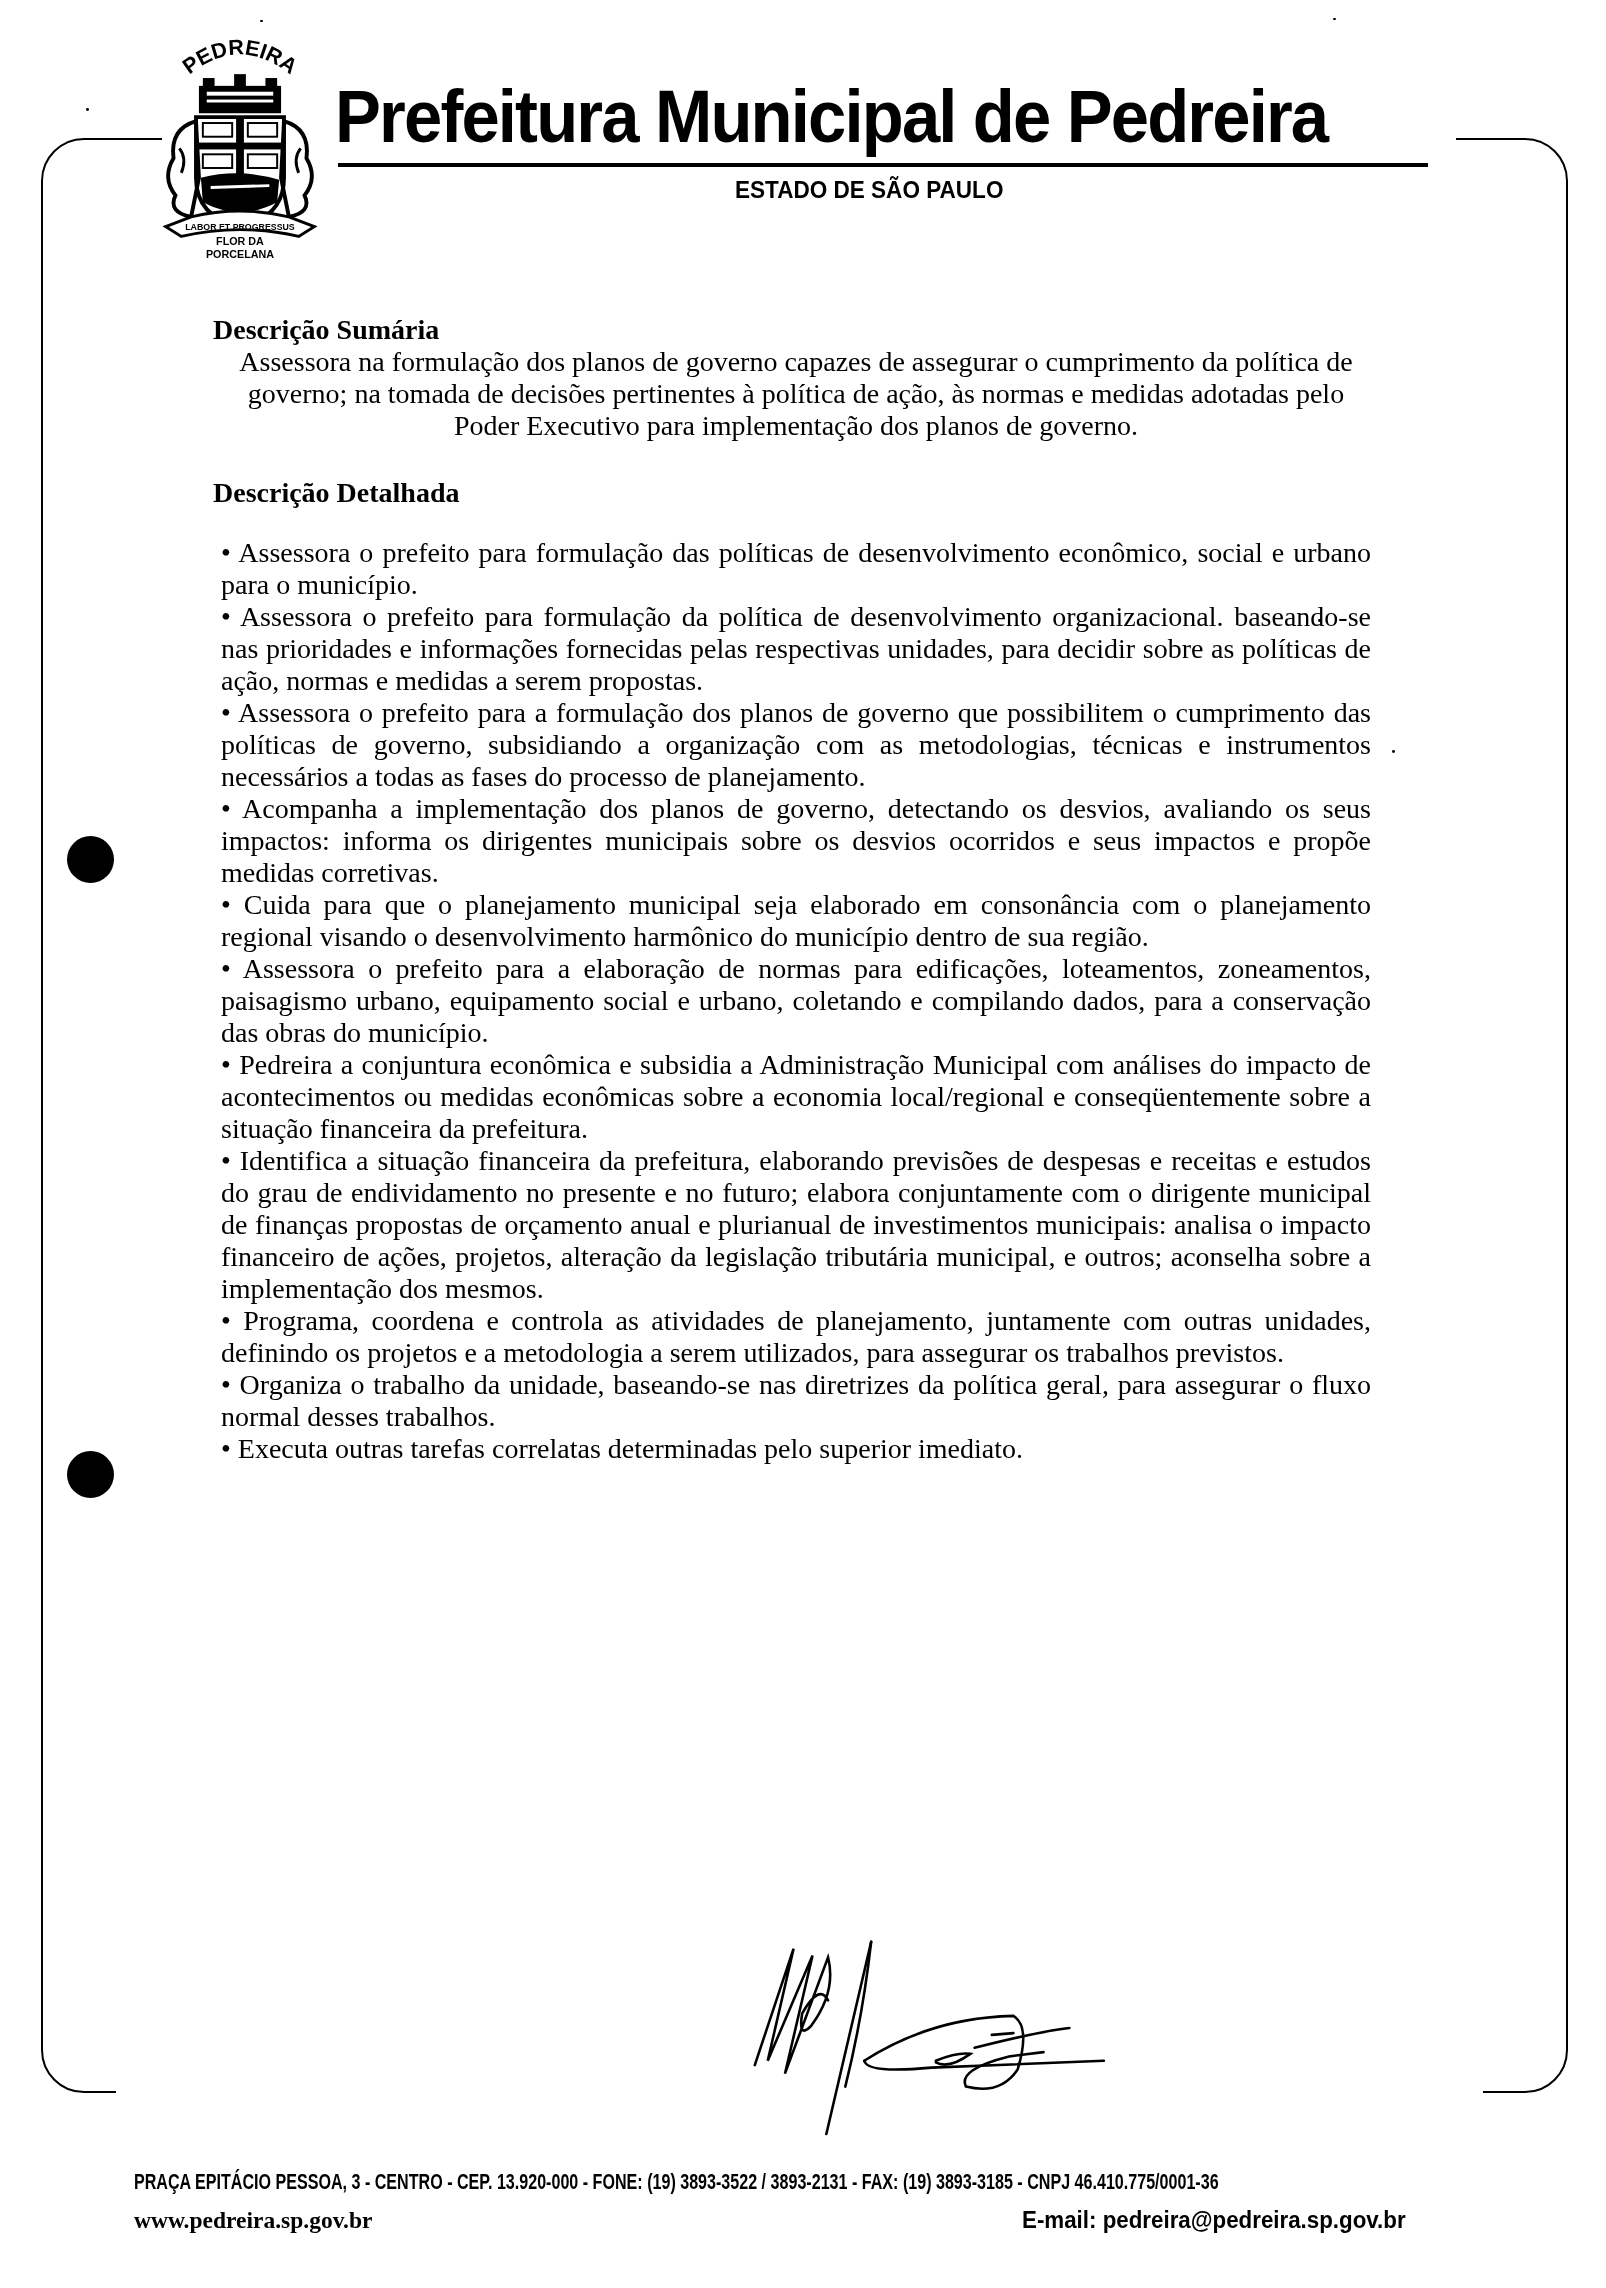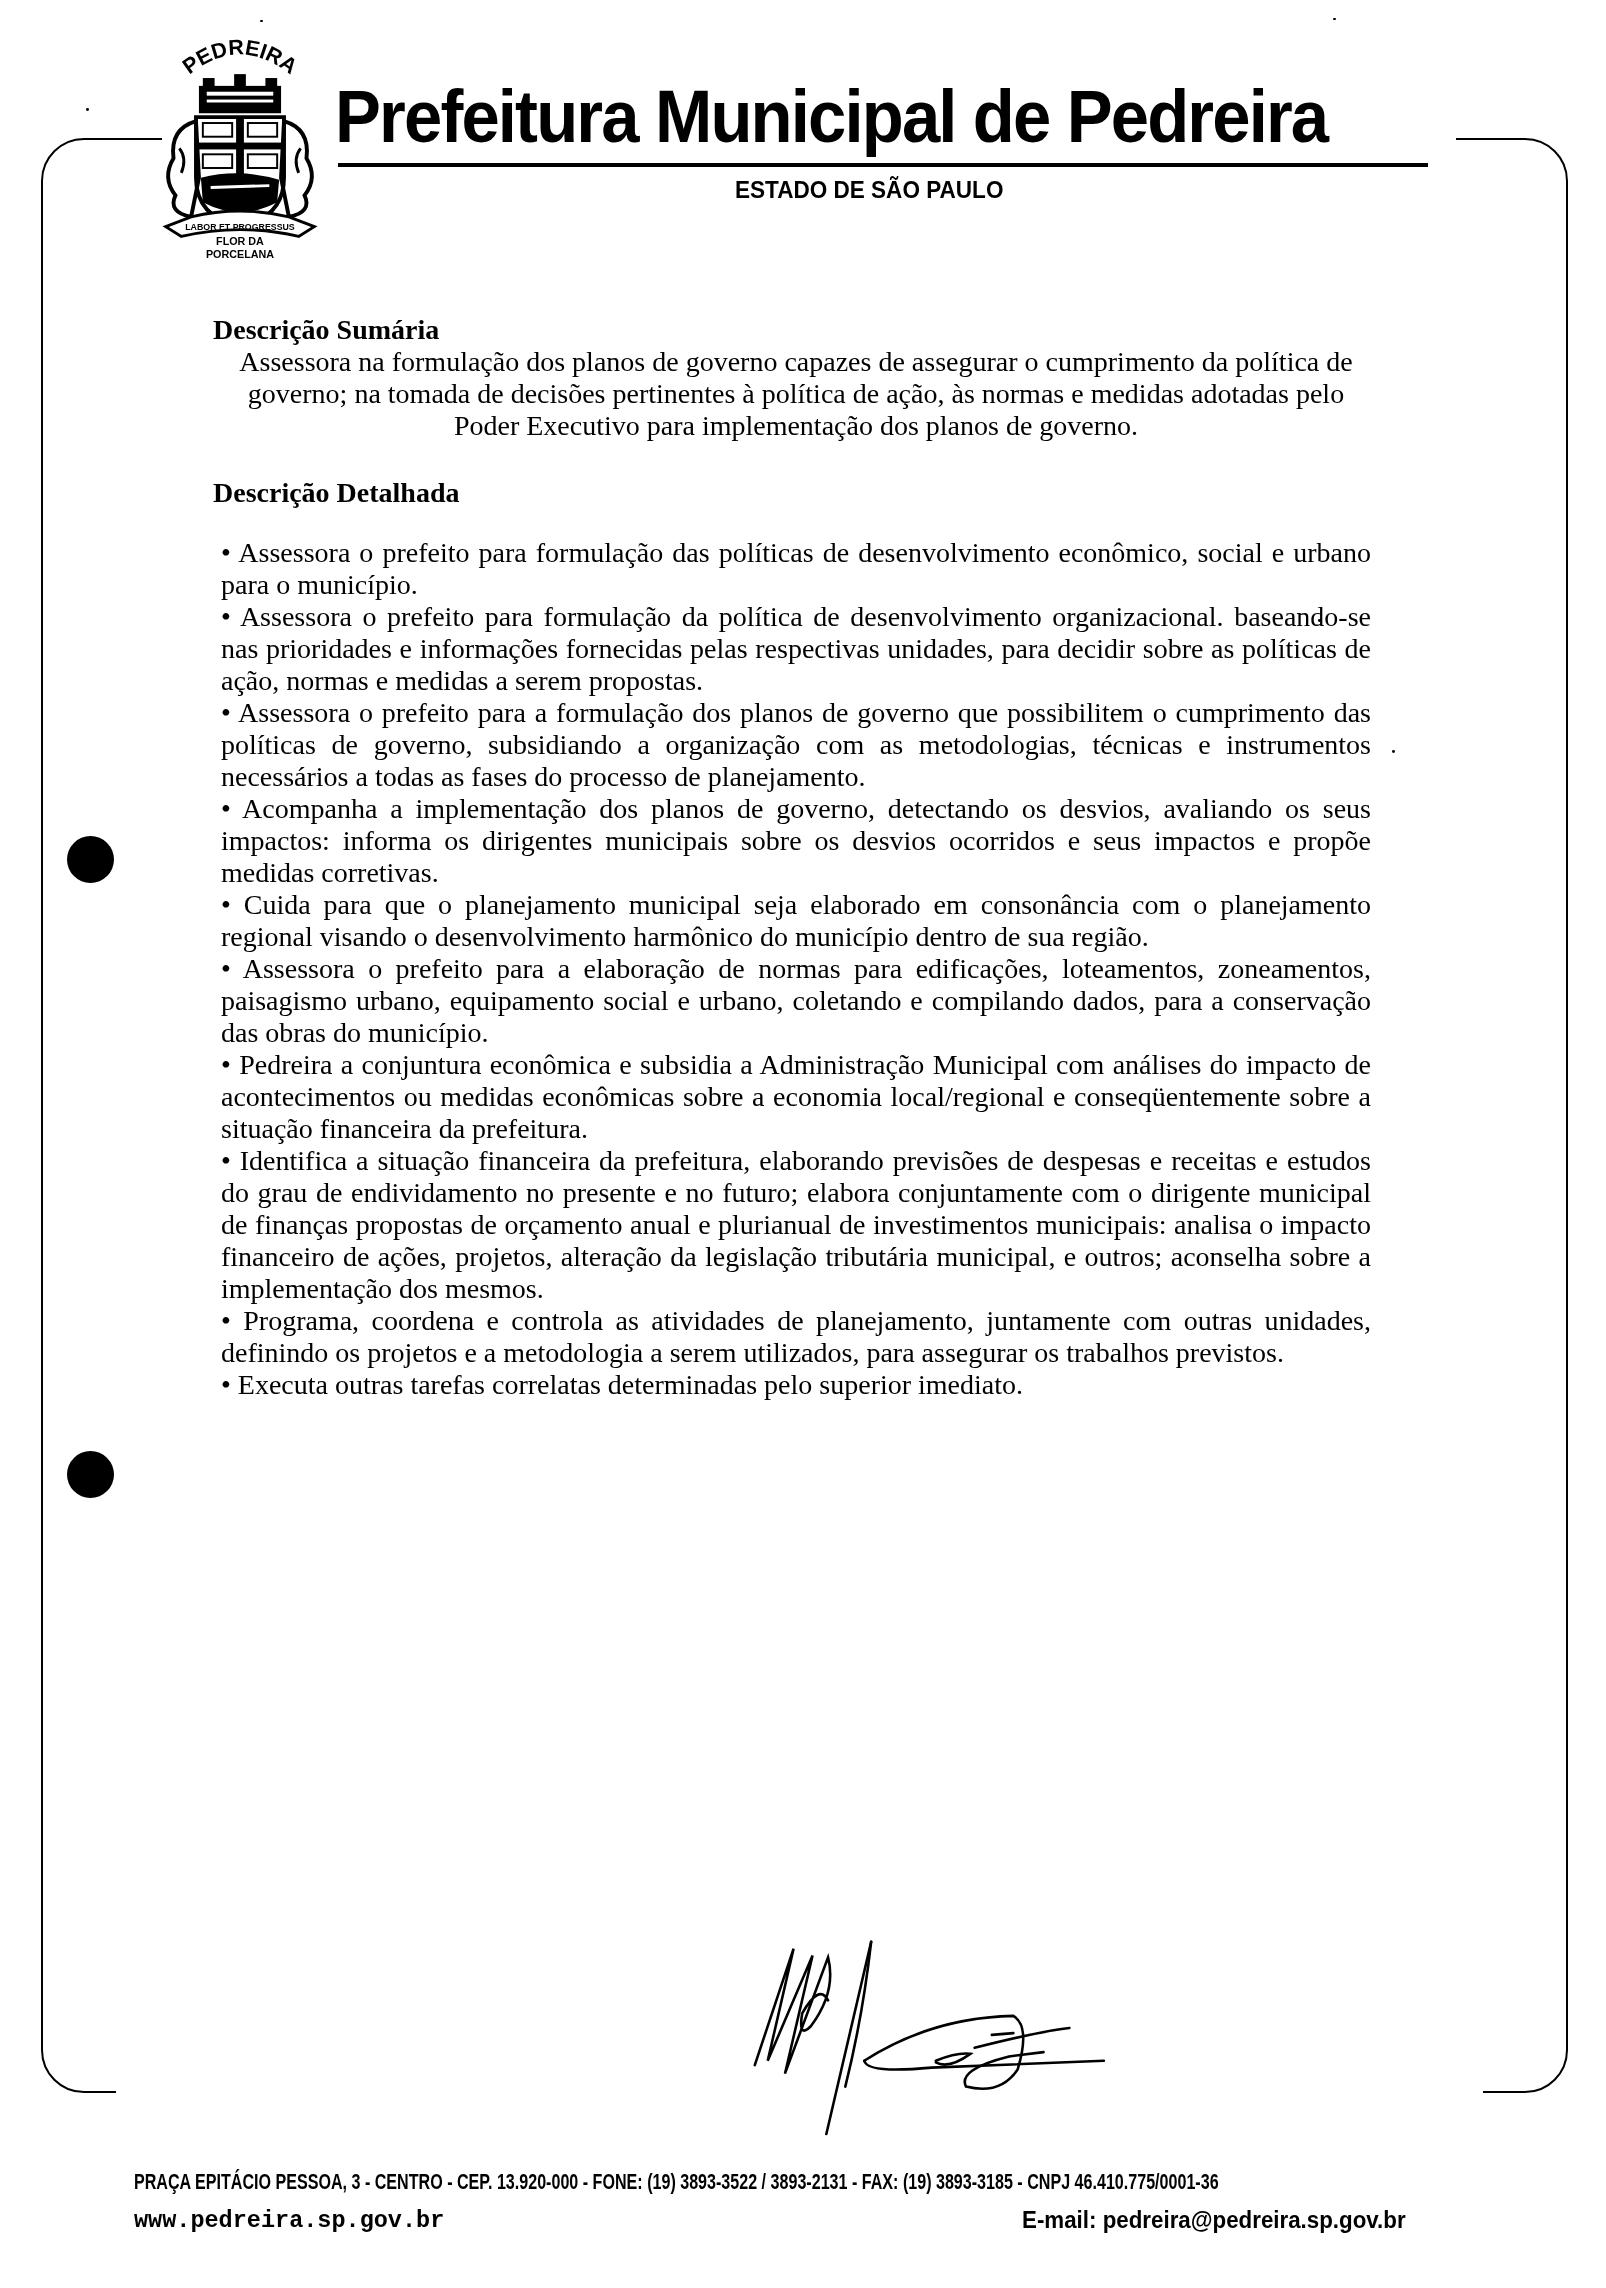--- a/index.html
+++ b/index.html
@@ -16,21 +16,21 @@
   .h { font-weight: bold; font-size: 28px; margin: 0; }
   .h1 { margin-bottom: 35px; }
   .h2 { }
   .summary { margin: 0 0 35px 0; text-align: center; }
   .h3 { margin-bottom: 28px; }
   .bullets { margin: 8px; padding: 0; list-style: none; }
   .bullets li { text-align: justify; margin: 0; }
   .punch { position: absolute; width: 47px; height: 47px; border-radius: 50%; background: #000; }
   .sig { position: absolute; left: 716px; top: 1931px; width: 431px; height: 225px; }
   .footer-line1 { position: absolute; left: 134px; top: 2169px; font-family: "Liberation Sans", sans-serif; font-weight: bold; font-size: 21.6px; white-space: nowrap; transform: scaleX(0.745); transform-origin: left top; }
-  .footer-web { position: absolute; left: 134px; top: 2207px; font-family: Liberation Mono, monospace; font-weight: bold; font-size: 23.5px; white-space: nowrap; }
+  .footer-web { position: absolute; left: 134px; top: 2207px; font-family: Liberation Serif, serif; font-weight: bold; font-size: 23.5px; white-space: nowrap; }
   .footer-email { position: absolute; left: 1022px; top: 2207px; font-family: "Liberation Sans", sans-serif; font-weight: bold; font-size: 23.5px; white-space: nowrap; transform: scaleX(0.95); transform-origin: left top; }
   .dot { position: absolute; width: 2.9px; height: 2.9px; background: #000; border-radius: 50%; }
 </style>
 </head>
 <body>
 
 <div class="frame"></div>
 <div class="frame-mask-top"></div>
 <div class="frame-mask-bottom"></div>
 
@@ -81,20 +81,21 @@
   <ul class="bullets">
     <li><span>•</span> <span>Assessora o prefeito para formulação das políticas de desenvolvimento econômico, social e urbano para o município.</span></li>
     <li><span>•</span> <span>Assessora o prefeito para formulação da política de desenvolvimento organizacional. baseando-se nas prioridades e informações fornecidas pelas respectivas unidades, para decidir sobre as políticas de ação, normas e medidas a serem propostas.</span></li>
     <li><span>•</span> <span>Assessora o prefeito para a formulação dos planos de governo que possibilitem o cumprimento das políticas de governo, subsidiando a organização com as metodologias, técnicas e instrumentos necessários a todas as fases do processo de planejamento.</span></li>
     <li><span>•</span> <span>Acompanha a implementação dos planos de governo, detectando os desvios, avaliando os seus impactos: informa os dirigentes municipais sobre os desvios ocorridos e seus impactos e propõe medidas corretivas.</span></li>
     <li><span>•</span> <span>Cuida para que o planejamento municipal seja elaborado em consonância com o planejamento regional visando o desenvolvimento harmônico do município dentro de sua região.</span></li>
     <li><span>•</span> <span>Assessora o prefeito para a elaboração de normas para edificações, loteamentos, zoneamentos, paisagismo urbano, equipamento social e urbano, coletando e compilando dados, para a conservação das obras do município.</span></li>
     <li><span>•</span> <span>Pedreira a conjuntura econômica e subsidia a Administração Municipal com análises do impacto de acontecimentos ou medidas econômicas sobre a economia local/regional e conseqüentemente sobre a situação financeira da prefeitura.</span></li>
     <li><span>•</span> <span>Identifica a situação financeira da prefeitura, elaborando previsões de despesas e receitas e estudos do grau de endividamento no presente e no futuro; elabora conjuntamente com o dirigente municipal de finanças propostas de orçamento anual e plurianual de investimentos municipais: analisa o impacto financeiro de ações, projetos, alteração da legislação tributária municipal, e outros; aconselha sobre a implementação dos mesmos.</span></li>
     <li><span>•</span> <span>Programa, coordena e controla as atividades de planejamento, juntamente com outras unidades, definindo os projetos e a metodologia a serem utilizados, para assegurar os trabalhos previstos.</span></li>
+    <li><span>•</span> <span>Organiza o trabalho da unidade, baseando-se nas diretrizes da política geral, para assegurar o fluxo normal desses trabalhos.</span></li>
     <li><span>•</span> <span>Executa outras tarefas correlatas determinadas pelo superior imediato.</span></li>
   </ul>
 </div>
 
 <div class="punch" style="left:67px; top:836px;"></div>
 <div class="punch" style="left:67px; top:1451px;"></div>
 
 <div class="dot" style="left:260px; top:19.6px;"></div>
 <div class="dot" style="left:1333px; top:17.6px;"></div>
 <div class="dot" style="left:86px; top:108px;"></div>

